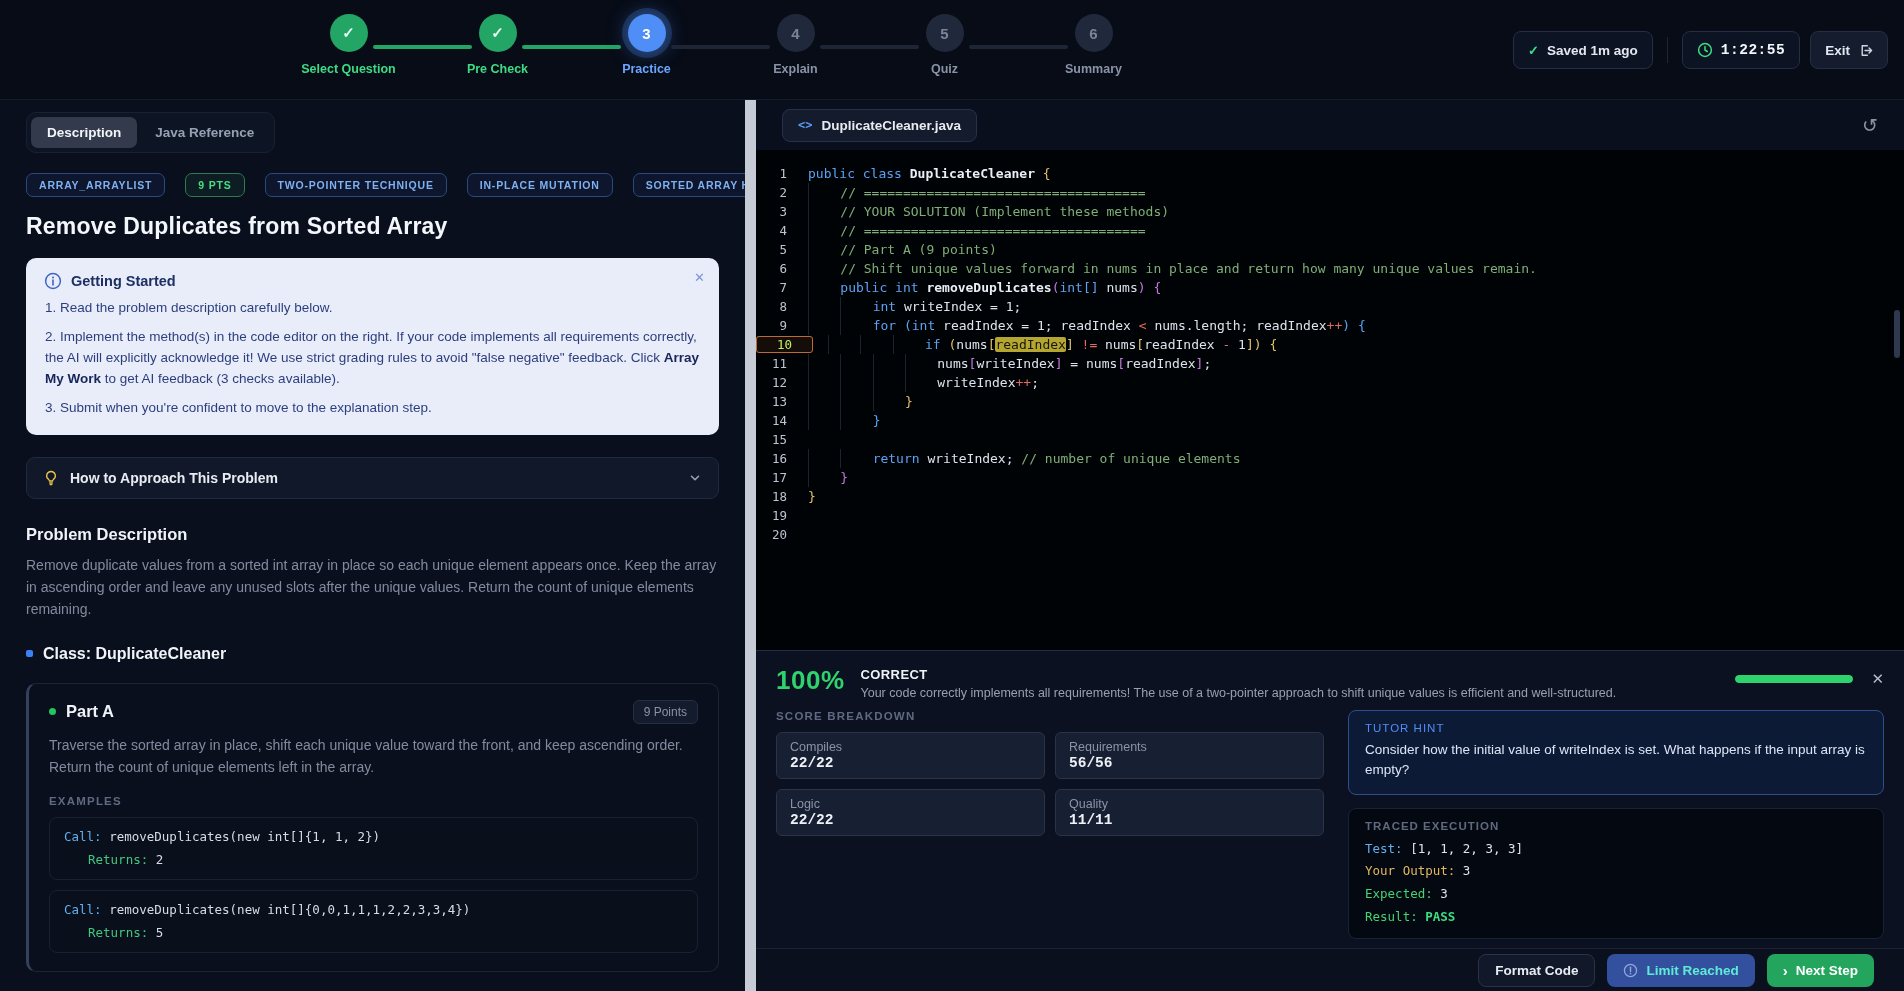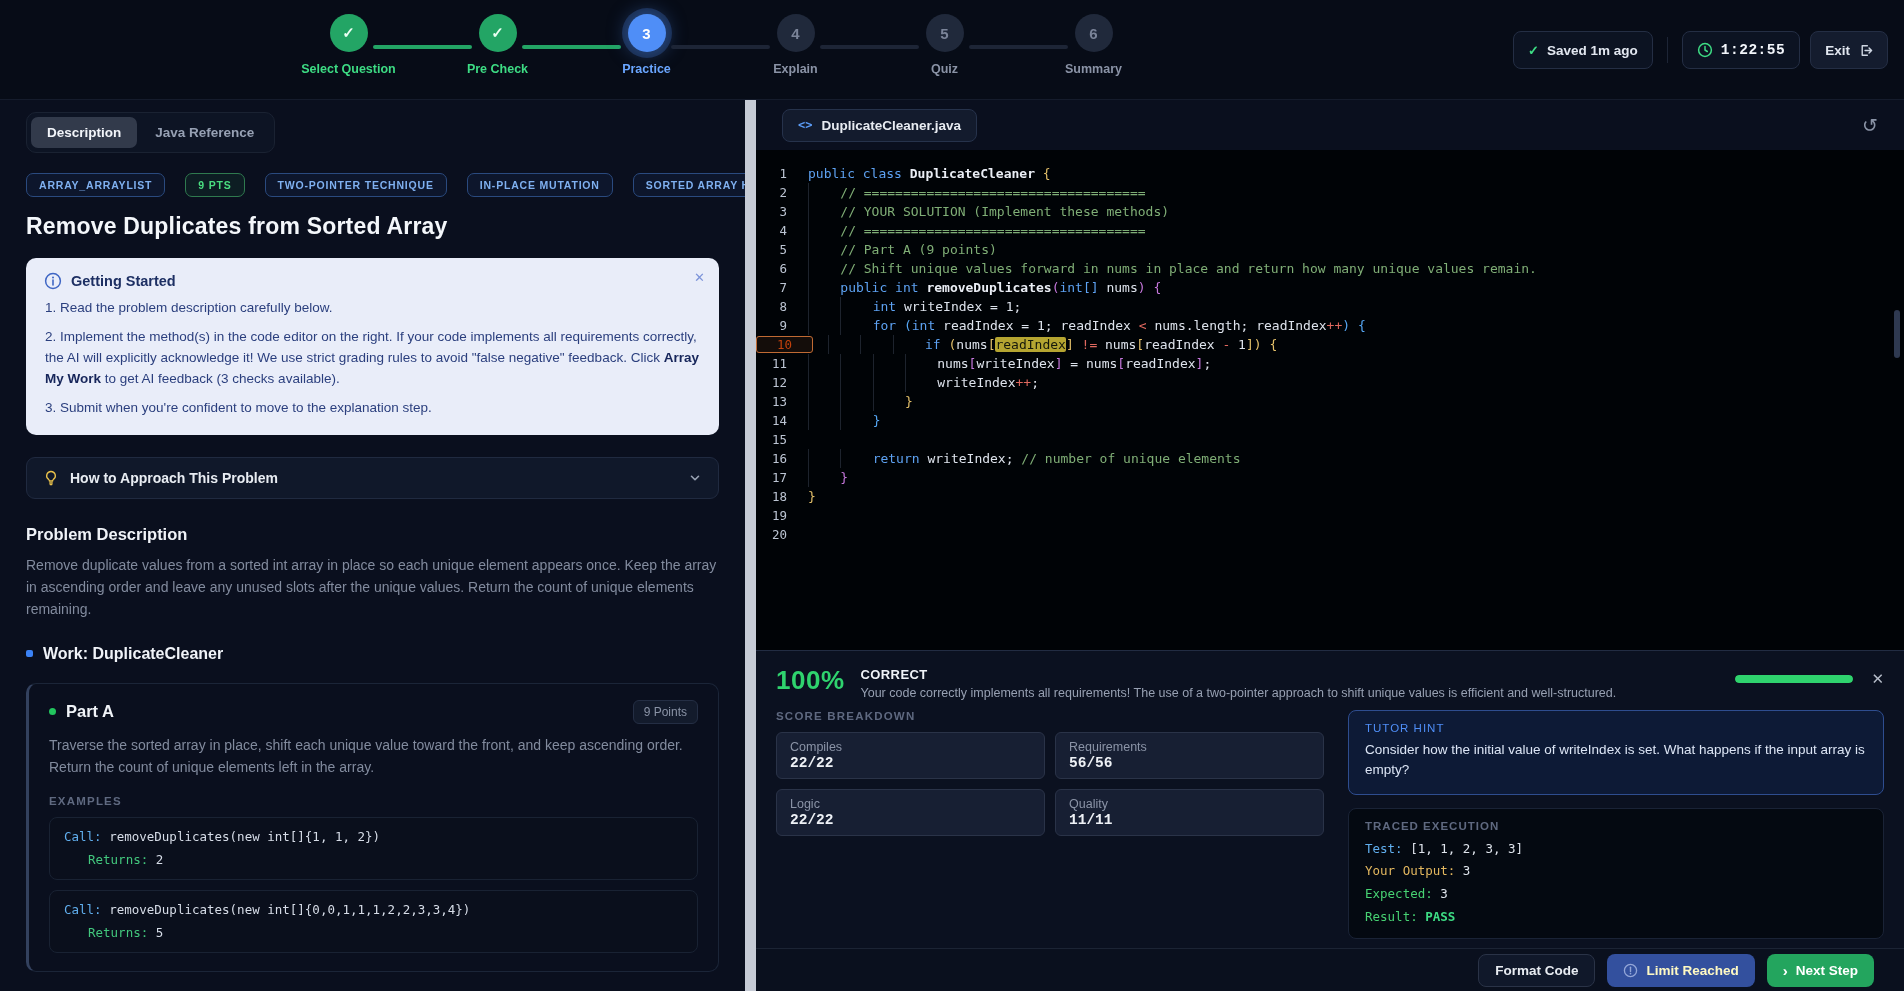--- a/index.html
+++ b/index.html
@@ -84,21 +84,21 @@
 
   
   .rtop { height:50px; flex:0 0 50px; display:flex; align-items:center; padding:0 26px; }
   .file-tab { display:flex; align-items:center; gap:9px; background:#131b2d; border:1px solid #26324b; border-radius:8px; padding:8px 15px; color:#e8ecf2; font-size:13.5px; font-weight:600; cursor:pointer; }
   .code-ic { color:#5b9cf6; font-family:"DejaVu Sans Mono",monospace; font-size:12px; font-weight:700; }
   .reset { margin-left:auto; color:#8a93a6; font-size:19px; cursor:pointer; }
 
   .editor { position:relative; flex:1; background:#000306; padding-top:14px; overflow:hidden; }
   .cline { display:flex; height:19px; line-height:19px; font-family:"DejaVu Sans Mono", monospace; font-size:13px; }
   .gut { flex:0 0 52px; text-align:right; padding-right:21px; color:#bcc5d3; font-size:12.5px; }
-  .gnum.active { border:1px solid #c06a33; color:#c2410c; background:rgba(192,106,51,.1); border-radius:3px; padding:0 20px; margin-right:-6px; }
+  .gnum.active { border:1px solid #c06a33; color:#bef264; background:rgba(192,106,51,.1); border-radius:3px; padding:0 20px; margin-right:-6px; }
   .ctext { white-space:pre; }
   .ind { display:inline-block; white-space:pre; border-left:1px solid rgba(130,150,185,.22); }
   .tk-k { color:#5da2f2; } .tk-cm { color:#7fae76; } .tk-cl,.tk-fn { color:#eaeef5; font-weight:700; }
   .tk-p { color:#dde3ec; } .tk-op { color:#e0695f; }
   .tk-b1 { color:#e3c06a; } .tk-b2 { color:#c678dd; } .tk-b3 { color:#56a8f5; }
   .tk-hl { background:#b5a531; color:#15180b; border-radius:2px; }
   .scroll-thumb { position:absolute; right:4px; top:160px; width:6px; height:48px; border-radius:3px; background:#2e3950; cursor:grab; }
 
   
   .results { flex:0 0 298px; background:#0b1120; border-top:1px solid #222c42; padding:16px 20px 0 20px; }
@@ -125,21 +125,21 @@
   .trace-label { font-size:11.5px; font-weight:700; letter-spacing:1px; color:#5f6980; }
   .trace-row { margin-top:6px; font-family:"DejaVu Sans Mono", monospace; font-size:12.5px; line-height:1.35; }
   .trace-row:first-of-type { margin-top:9px; }
   .tkey-blue { color:#61afef; } .tkey-yellow { color:#e3b75f; } .tkey-green { color:#47d273; }
   .tval { color:#dfe4ec; } .tval-green { color:#3ddc84; font-weight:700; }
 
   
   .footer { flex:0 0 43px; background:#0a101e; border-top:1px solid #1c2434; display:flex; align-items:center; justify-content:flex-end; gap:12px; padding-right:30px; }
   .btn { display:flex; align-items:center; gap:8px; height:33px; padding:0 16px; border-radius:8px; font-size:13.5px; font-weight:600; font-family:"Liberation Sans",sans-serif; cursor:pointer; border:none; }
   .btn.ghost { background:#10182a; border:1px solid #2a3347; color:#e8ecf2; }
-  .btn.limit { background:#33509e; color:#fef9c3; cursor:not-allowed; }
+  .btn.limit { background:#33509e; color:#5eead4; cursor:not-allowed; }
   .btn.next { background:#23a55e; color:#ffffff; font-weight:700; }
   .next-ch { font-size:15px; font-weight:700; }
 </style>
 </head>
 <body>
 
 <div class="app">
 
   <header>
     <div id="stepper">
@@ -238,21 +238,21 @@
         <svg width="14" height="14" viewBox="0 0 14 14" fill="none">
             <path d="m3.5 5.25 3.5 3.5 3.5-3.5" stroke="#9aa3b5" stroke-width="1.6" stroke-linecap="round" stroke-linejoin="round"></path>
           </svg>
       </div>
 
       <h2>Problem Description</h2>
       <p class="pdesc">Remove duplicate values from a sorted int array in place so each unique element appears once. Keep the array in ascending order and leave any unused slots after the unique values. Return the count of unique elements remaining.</p>
 
       <div class="class-head">
         <span class="dot blue"></span>
-        <span>Work: DuplicateCleaner</span>
+        <span>Class: DuplicateCleaner</span>
       </div>
 
       <div class="part-card">
         <div class="part-head">
           <span class="dot green"></span>
           <span class="part-title">Part A</span>
           <span class="pts-badge">9 Points</span>
         </div>
         <p class="pdesc">Traverse the sorted array in place, shift each unique value toward the front, and keep ascending order. Return the count of unique elements left in the array.</p>
         <div class="ex-label">EXAMPLES</div>

